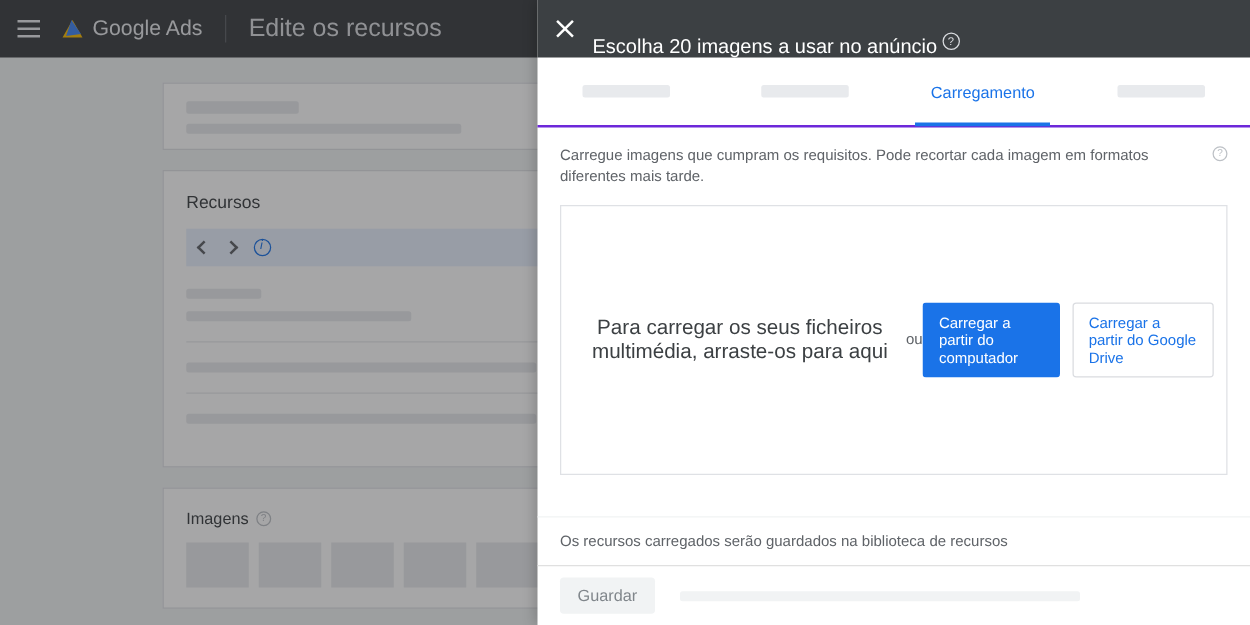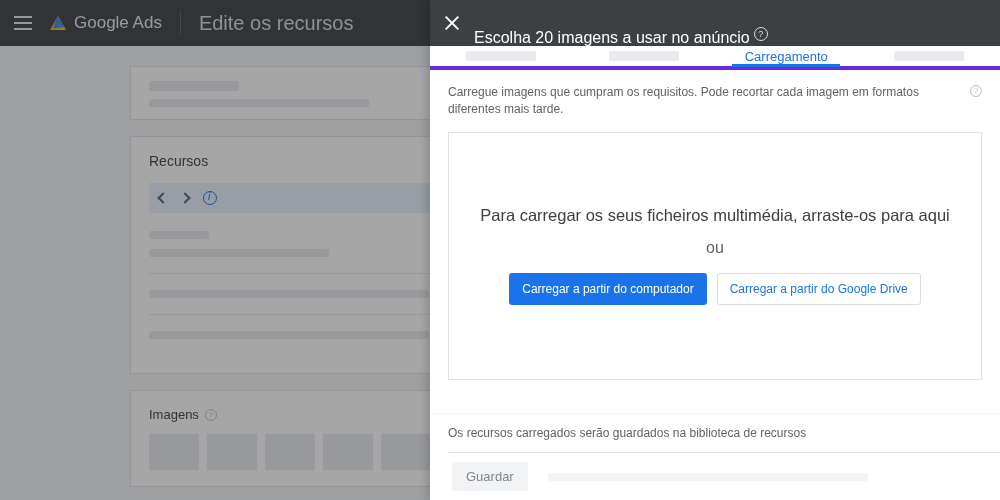--- a/index.html
+++ b/index.html
@@ -46,41 +46,41 @@
   
   .panel { position: absolute; right: 0; top: 0; width: 570px; height: 500px; background: #fff; box-shadow: -2px 0 10px rgba(0,0,0,0.2); display: flex; flex-direction: column; }
   .panel-header { height: 46px; background: #3c4043; display: flex; align-items: center; gap: 14px; padding: 0 14px; color: #fff; }
   .close-x { width: 16px; height: 16px; position: relative; cursor: pointer; }
   .close-x::before, .close-x::after { content:""; position:absolute; left: 7px; top: -1px; width: 2px; height: 18px; background: #fff; }
   .close-x::before { transform: rotate(45deg); }
   .close-x::after { transform: rotate(-45deg); }
   .panel-title { font-size: 16px; font-weight: 400; margin-top: 28px; }
   .sup-help { width: 14px; height: 14px; border: 1.4px solid #dadce0; border-radius: 50%; font-size: 9px; color: #dadce0; display: inline-flex; align-items: center; justify-content: center; margin-left: 4px; vertical-align: super; }
 
-  .tabs { display: flex; border-bottom: 4px solid #6d28d9; height: 24px; }
+  .tabs { display: flex; border-bottom: 2px solid #6d28d9; height: 56px; }
   .tab { flex: 1; display: flex; align-items: center; justify-content: center; font-size: 13px; color: #5f6368; position: relative; cursor: pointer; }
   .tab .tab-sk { width: 70px; height: 10px; background: #e8eaed; border-radius: 2px; }
   .tab.active { color: #1a73e8; font-weight: 500; }
   .tab.active::after { content:""; position:absolute; left: 12%; right: 12%; bottom: -1px; height: 3px; background: #1a73e8; }
 
   .panel-body { flex: 1; padding: 14px 18px 0; overflow: hidden; display: flex; flex-direction: column; }
   .instr { font-size: 12px; color: #5f6368; line-height: 1.4; display: flex; gap: 6px; }
   .instr .help-ic { flex: none; margin-top: 1px; }
 
-  .dropzone { margin-top: 14px; border: 1px solid #dfe1e5; flex: 1; display: flex; flex-direction: column; align-items: center; justify-content: center; padding: 10px; }
+  .dropzone { margin-top: 14px; border: 1px solid #dfe1e5; flex: 1; display: flex; flex-direction: row; align-items: center; justify-content: center; padding: 10px; }
   .dz-main { font-size: 16.5px; color: #3c4043; text-align: center; }
-  .dz-or { font-size: 16px; color: #5f6368; margin: 14px 0 16px; }
+  .dz-or { font-size: 12px; color: #5f6368; margin: 14px 0 16px; }
   .dz-btns { display: flex; gap: 10px; }
   .btn { font-size: 12px; padding: 8px 12px; border-radius: 3px; cursor: pointer; border: 1px solid transparent; }
   .btn.primary { background: #1a73e8; color: #fff; }
   .btn.secondary { background: #fff; color: #1a73e8; border: 1px solid #dadce0; }
 
   .panel-note { font-size: 12px; color: #5f6368; padding: 12px 18px; border-top: 1px solid #f1f3f4; margin-top: 33px; }
 
-  .panel-footer { height: 48px; border-top: 1px solid #e0e0e0; display: flex; align-items: center; gap: 18px; padding: 0 4px; margin-left: 18px; }
+  .panel-footer { height: 48px; border-top: 1px solid #e0e0e0; display: flex; align-items: center; gap: 18px; padding: 0 18px; }
   .fbtn { font-size: 13px; padding: 7px 14px; border-radius: 3px; cursor: pointer; }
   .fbtn.save { background: #f1f3f4; color: #80868b; cursor: not-allowed; }
   .fbtn.cancel { color: #1a73e8; font-weight: 500; }
   .foot-sk { flex: 1; height: 8px; background: #f1f3f4; margin-left: 2px; border-radius: 2px; max-width: 320px;}
 </style>
 </head>
 <body>
 
 <div class="root">
 

